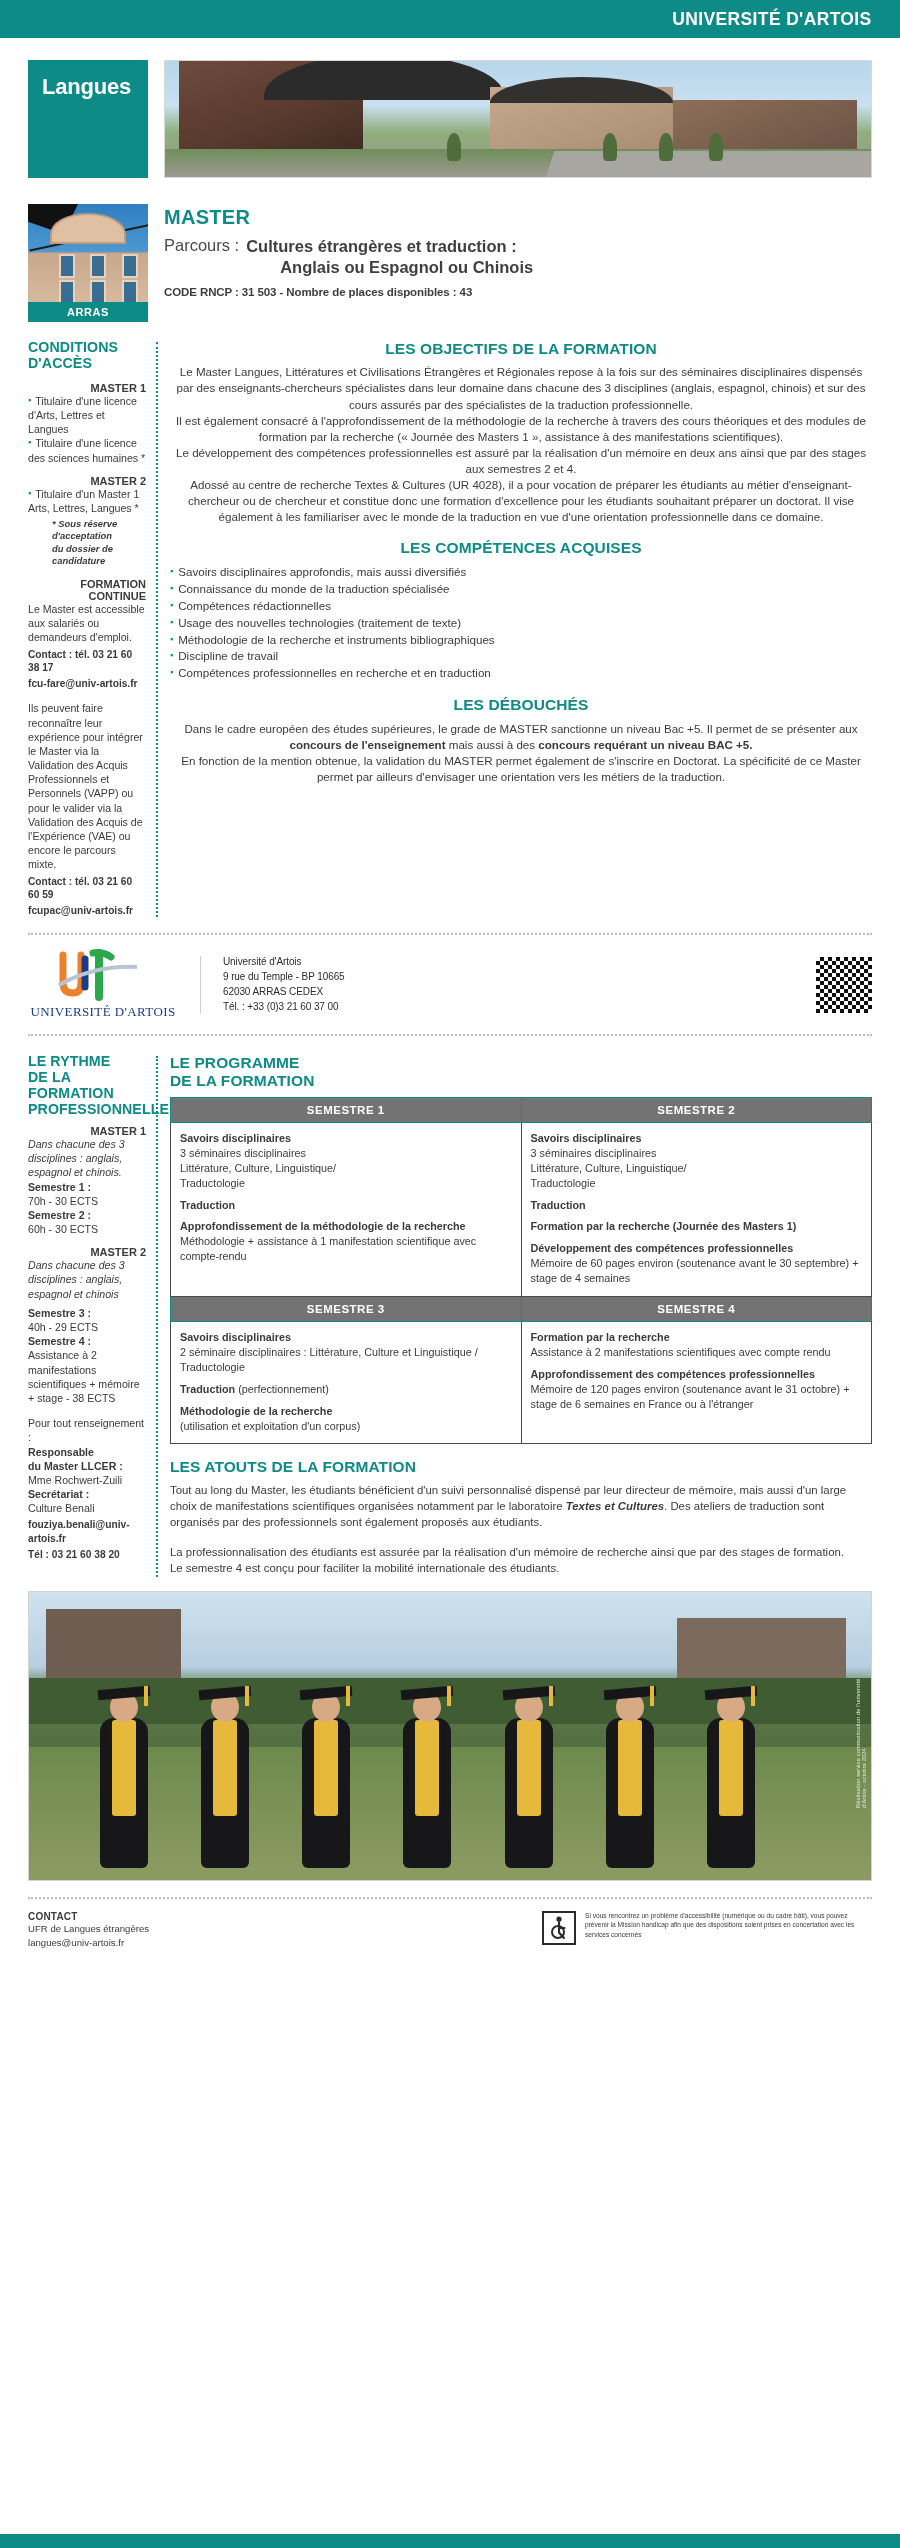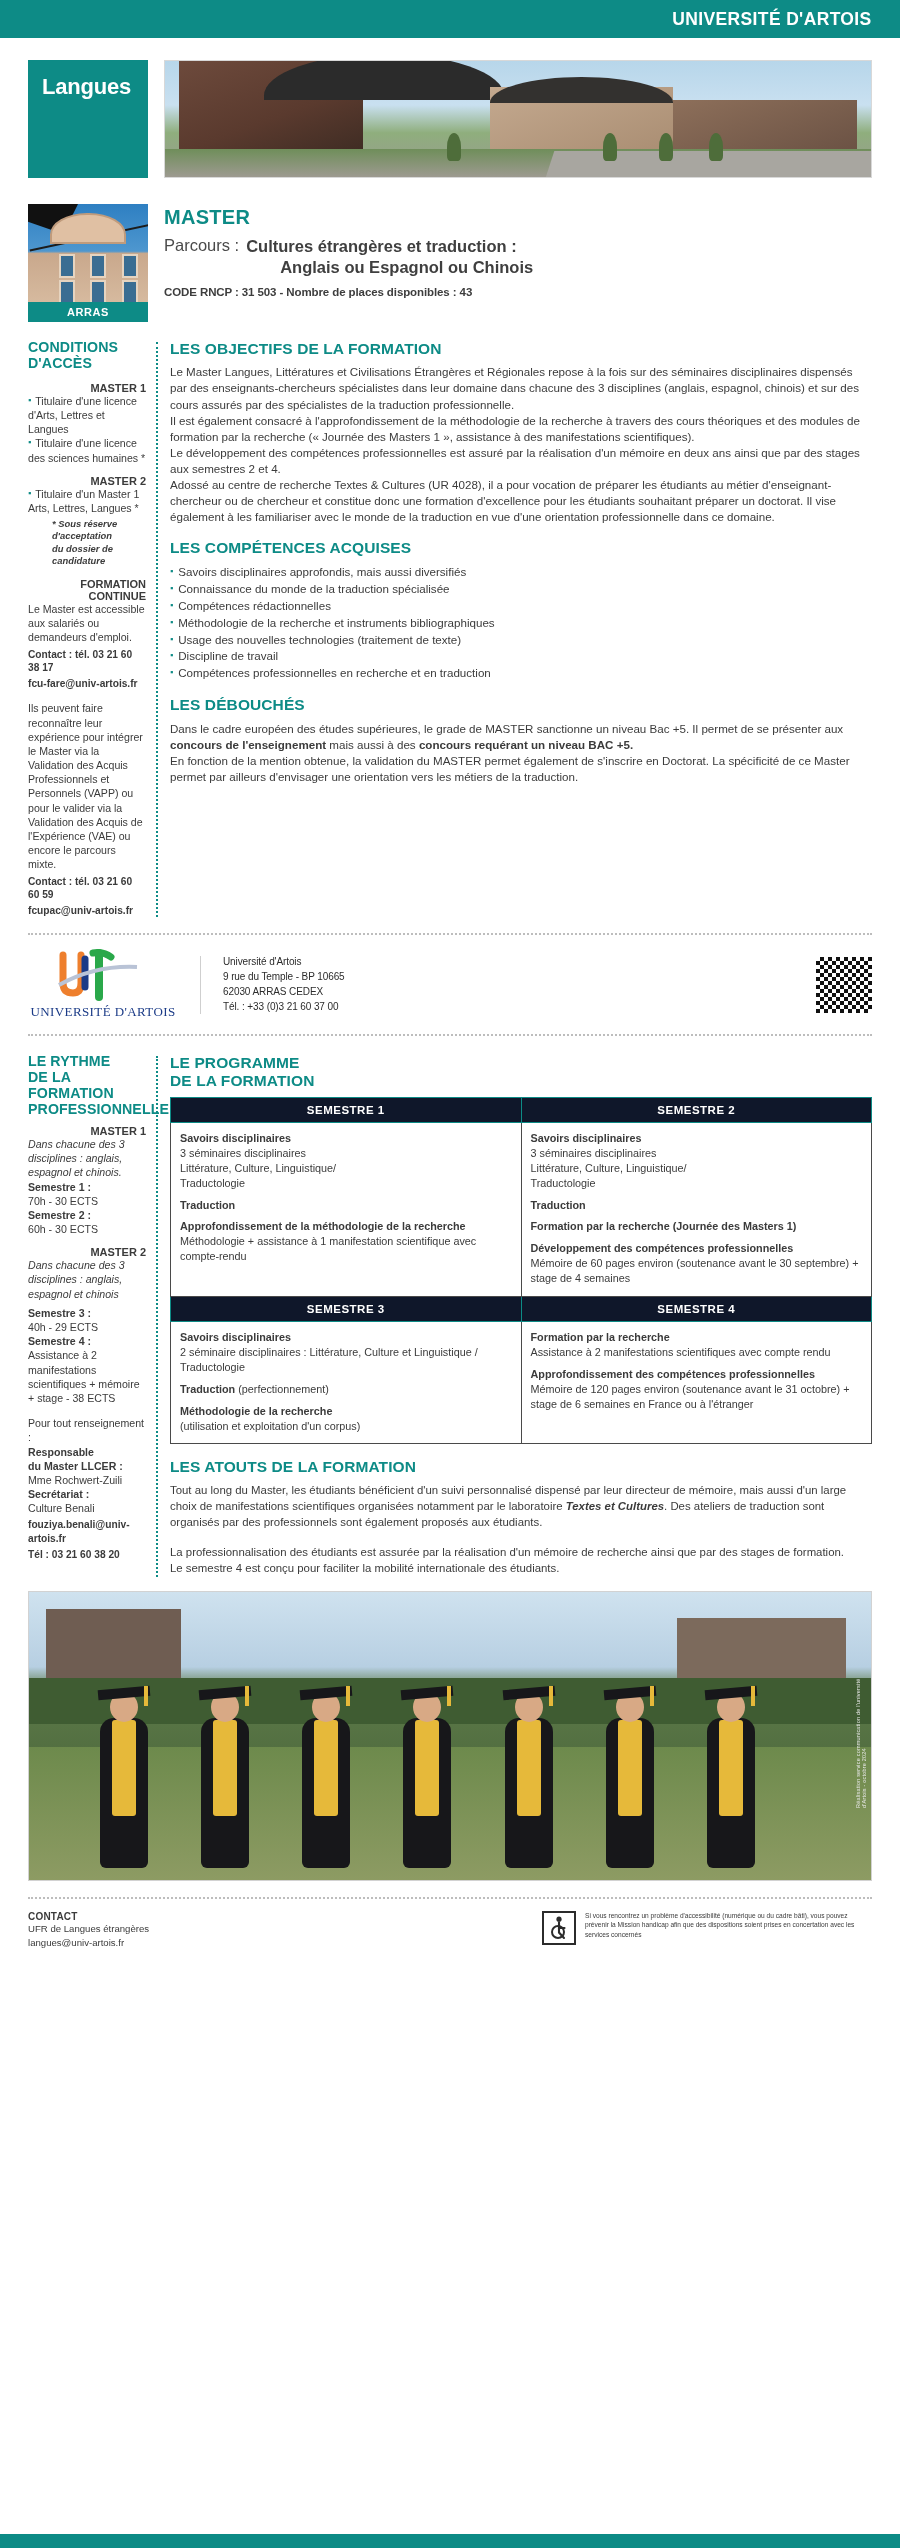--- a/index.html
+++ b/index.html
@@ -78,21 +78,21 @@
   .parcours { margin-top:7px; font-size:16.5px; color:#4a4a4a; display:flex; gap:7px; }
   .parcours-label { white-space:nowrap; }
   .parcours-value { font-weight:bold; color:#3f3f3f; line-height:1.25; }
   .parcours-value .l2 { display:block; padding-left: 34px; }
   .rncp { margin-top:9px; font-size:11.5px; font-weight:bold; color:#3d3d3d; letter-spacing:-.1px; }
 
   
   .cols { display:flex; padding: 18px 28px 0 28px; gap:0; }
   .leftcol { width:128px; padding-right:10px; }
   .divider-v { width:1px; border-left: 2px dotted #0d8b86; margin: 2px 12px 0 0; }
-  .rightcol { flex:1; }
+  .rightcol { flex:1;text-align:center; }
 
   .sec-head {
     color:#0d8b86; font-size:14.2px; font-weight:bold; line-height:1.12;
     letter-spacing:.1px; margin-bottom:7px;
   }
   .sec-head.big { font-size:15.5px; }
   .sub-head { font-size:11px; font-weight:bold; color:#3b3b3b; margin-top:10px;text-align:right; }
   .lc-text { font-size:10.6px; line-height:1.34; color:#3b3b3b; }
   .lc-text .bullet { display:flex; gap:4px; }
   .lc-text .bullet::before { content:"▪"; color:#0d8b86; font-size:9px; line-height:1.5; }
@@ -120,21 +120,21 @@
 
   
   .sep-thick { margin: 0 28px; border-top: 2px dotted #bdbdbd; }
   .cols2 { display:flex; padding: 18px 28px 0 28px; }
   .leftcol2 { width:128px; padding-right:10px; }
   .rightcol2 { flex:1; }
 
   
   table.prog { width:100%; border-collapse:collapse; margin-top:8px; table-layout:fixed; }
   table.prog th {
-    background:#0f172a; color:#fff; font-size:11.5px; font-weight:bold;
+    background:#737373; color:#fff; font-size:11.5px; font-weight:bold;
     padding:6px 4px; letter-spacing:.5px; border:1px solid #0d8b86;
   }
   table.prog td {
     border:1px solid #4a4a4a; vertical-align:top; padding:8px 9px 10px 9px;
     font-size:10.8px; line-height:1.38; width:50%;
   }
   td .t-strong { font-weight:bold; }
   td .t-gap { height:7px; }
 
   .atouts-text { font-size:11.4px; line-height:1.40; }
@@ -295,24 +295,24 @@
           <li>
               <span>Savoirs disciplinaires approfondis, mais aussi diversifiés</span>
             </li>
           <li>
               <span>Connaissance du monde de la traduction spécialisée</span>
             </li>
           <li>
               <span>Compétences rédactionnelles</span>
             </li>
           <li>
+              <span>Usage des nouvelles technologies (traitement de texte)</span>
+            </li>
+          <li>
               <span>Méthodologie de la recherche et instruments bibliographiques</span>
-            </li>
-          <li>
-              <span>Usage des nouvelles technologies (traitement de texte)</span>
             </li>
           <li>
               <span>Discipline de travail</span>
             </li>
           <li>
               <span>Compétences professionnelles en recherche et en traduction</span>
             </li>
         </ul>
       </div>
 

